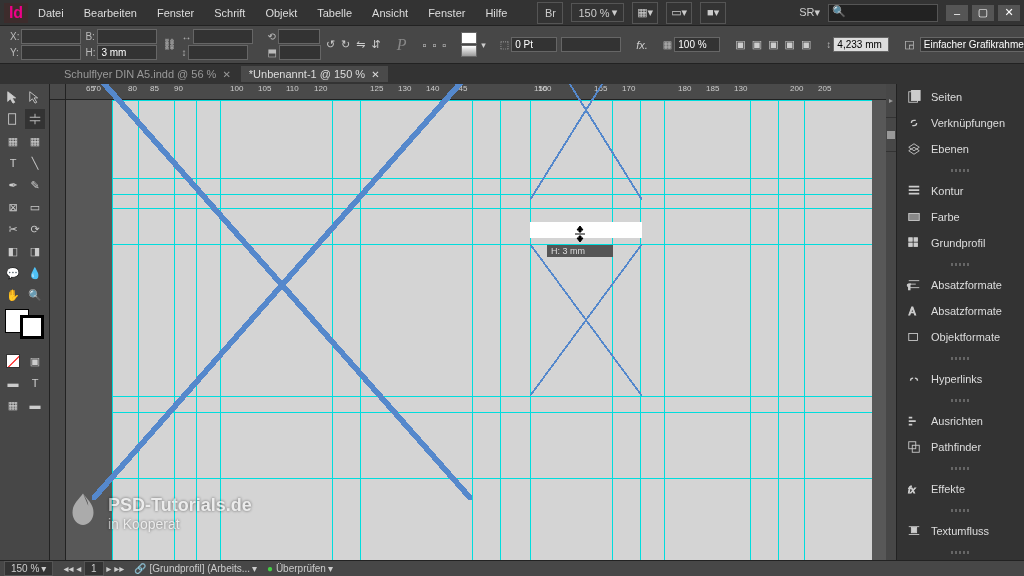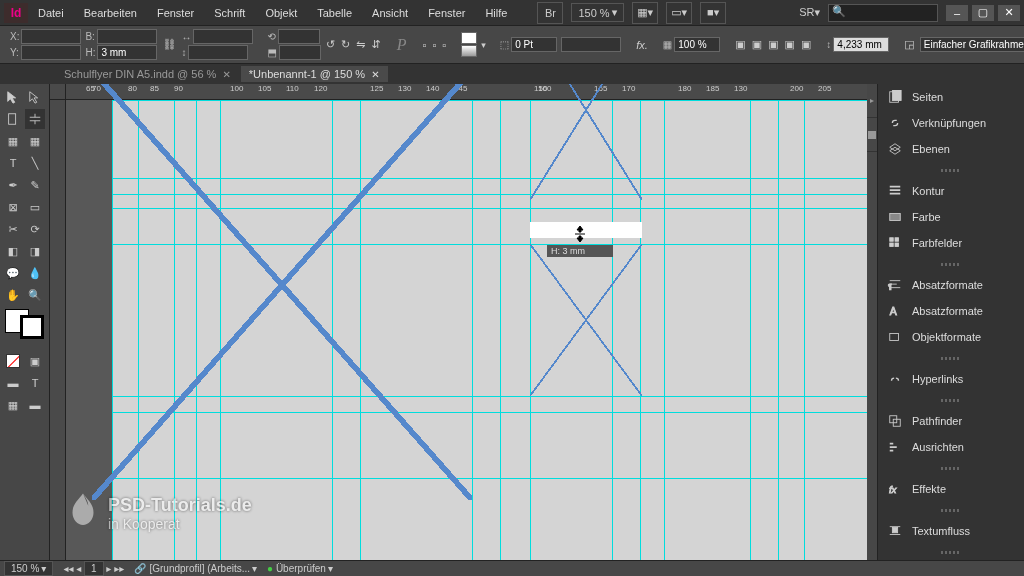--- a/index.html
+++ b/index.html
@@ -1,18 +1,18 @@
 <!DOCTYPE html>
 <html><head>
 <meta charset="utf-8">
 <style>
 * { margin:0; padding:0; box-sizing:border-box; font-family:"Segoe UI",Tahoma,sans-serif; }
 body { width:1024px; height:576px; background:#333; overflow:hidden; position:relative; color:#ccc; font-size:11px;}
 .menubar { height:26px; background:#333; display:flex; align-items:center; padding:0 4px; border-bottom:1px solid #222;}
-.logo { width:24px; height:20px; background:#3d2c2c; color:#e08; font-weight:bold; display:flex; align-items:center; justify-content:center; font-size:12px;}
+.logo { width:24px; height:20px; background:#3d2c2c; color:#e08; font-weight:bold; display:flex; align-items:center; justify-content:center; font-size:16px;}
 .menu-item { padding:0 10px; color:#ddd; cursor:pointer;}
 .win-controls { margin-left:auto; display:flex; gap:4px;}
 .win-btn { width:22px; height:16px; background:#555; display:flex; align-items:center; justify-content:center; color:#fff;}
 .topbar-right{ display:flex; align-items:center; gap:8px; margin-left:20px;}
 .topbar-right .dropdown{ display:flex; align-items:center; gap:2px; border:1px solid #555; padding:2px 6px; font-size:11px;}
 .topbar-right .mini{ width:26px; height:22px; border:1px solid #555; display:flex; align-items:center; justify-content:center;}
 .search{ width:110px; height:18px; background:#222; border:1px solid #555;}
 .control-bar { height:38px; background:#474747; border-bottom:1px solid #222; display:flex; align-items:center; padding:0 4px; gap:4px;}
 .ctrl-input { display:flex; align-items:center; gap:2px;}
 .ctrl-input label{ color:#bbb; font-size:10px;}
@@ -38,21 +38,21 @@
 .ruler-h .tick{ position:absolute; top:0; font-size:8px;}
 .ruler-v { position:absolute; top:16px; left:0; width:16px; bottom:0; background:#4a4a4a; border-right:1px solid #222;}
 .ruler-corner { position:absolute; top:0; left:0; width:16px; height:16px; background:#4a4a4a; border-right:1px solid #222; border-bottom:1px solid #222;}
 .page-wrap{ position:absolute; top:16px; left:16px; right:0; bottom:0; background:#585858;}
 .page{ position:absolute; top:0; left:46px; width:760px; height:470px; background:#d4d4d4;}
 .guide-v{ position:absolute; top:0; bottom:0; width:1px; background:#0dd;}
 .guide-h{ position:absolute; left:0; right:0; height:1px; background:#0dd;}
 .diag{ position:absolute; background:linear-gradient(to bottom right, transparent 49.5%, #5588cc 49.5%, #5588cc 50.5%, transparent 50.5%), linear-gradient(to bottom left, transparent 49.5%, #5588cc 49.5%, #5588cc 50.5%, transparent 50.5%);}
 .gap-cursor{ position:absolute; display:flex; align-items:center; gap:3px;flex-direction:column;}
 .gap-cursor .label{ background:#555; color:#ddd; font-size:9px; padding:1px 28px 1px 4px;}
-.right-panels { width:147px; background:#333; display:flex; flex-direction:column; border-left:1px solid #222;}
+.right-panels { width:128px; background:#333; display:flex; flex-direction:column; border-left:1px solid #222;align-items:flex-end;}
 .panel-item { display:flex; align-items:center; gap:8px; padding:5px 8px; color:#ddd; font-size:11px; cursor:pointer;}
 .panel-icon{ width:18px; height:16px; display:flex; align-items:center; justify-content:center;}
 .panel-icon svg{ width:16px; height:14px; fill:#ccc; stroke:#ccc;}
 .panel-sep{ height:16px; display:flex; align-items:center; justify-content:center;}
 .panel-sep .dots{ width:20px; height:3px; background:repeating-linear-gradient(90deg,#666,#666 2px,transparent 2px,transparent 4px);}
 .status-bar { position:absolute; bottom:0; left:0; right:0; height:16px; background:#474747; border-top:1px solid #222; display:flex; align-items:center; font-size:10px; color:#ccc; padding:0 4px; gap:10px;}
 .status-bar .field{ background:#333; padding:1px 6px; border:1px solid #555;}
 .status-bar .dropdown-arrow{ margin-left:2px;}
 .swatches{ display:flex; width:40px; height:30px; position:relative; margin:3px;}
 .swatch-fill{ width:24px; height:24px; background:#fff; border:1px solid #000; position:absolute; top:0; left:0;}
@@ -416,21 +416,21 @@
         </div>
         <div class="panel-item">
           <div class="panel-icon">
             <svg viewBox="0 0 16 16">
               <rect x="2" y="2" width="4" height="4"></rect>
               <rect x="8" y="2" width="4" height="4"></rect>
               <rect x="2" y="8" width="4" height="4"></rect>
               <rect x="8" y="8" width="4" height="4"></rect>
             </svg>
           </div>
-          <span>Farbfelder</span>
+          <span>Grundprofil</span>
         </div>
         <div class="panel-sep">
           <div class="dots"></div>
         </div>
         <div class="panel-item">
           <div class="panel-icon">
             <svg viewBox="0 0 16 16">
               <path d="M2 3 L14 3 M2 7 L10 7 M2 11 L14 11" stroke-width="1"></path>
               <text x="0" y="13" font-size="8" fill="#ccc">¶</text>
             </svg>
@@ -463,33 +463,33 @@
             </svg>
           </div>
           <span>Hyperlinks</span>
         </div>
         <div class="panel-sep">
           <div class="dots"></div>
         </div>
         <div class="panel-item">
           <div class="panel-icon">
             <svg viewBox="0 0 16 16">
+              <path d="M2 4 L6 4 M2 8 L10 8 M2 12 L6 12" stroke-width="2"></path>
+            </svg>
+          </div>
+          <span>Ausrichten</span>
+        </div>
+        <div class="panel-item">
+          <div class="panel-icon">
+            <svg viewBox="0 0 16 16">
               <rect x="2" y="2" width="8" height="8" fill="none"></rect>
               <rect x="6" y="6" width="8" height="8" fill="none"></rect>
             </svg>
           </div>
           <span>Pathfinder</span>
-        </div>
-        <div class="panel-item">
-          <div class="panel-icon">
-            <svg viewBox="0 0 16 16">
-              <path d="M2 4 L6 4 M2 8 L10 8 M2 12 L6 12" stroke-width="2"></path>
-            </svg>
-          </div>
-          <span>Ausrichten</span>
         </div>
         <div class="panel-sep">
           <div class="dots"></div>
         </div>
         <div class="panel-item">
           <div class="panel-icon">
             <svg viewBox="0 0 16 16">
               <text x="1" y="12" font-size="11" font-style="italic" fill="#ccc">fx</text>
             </svg>
           </div>

